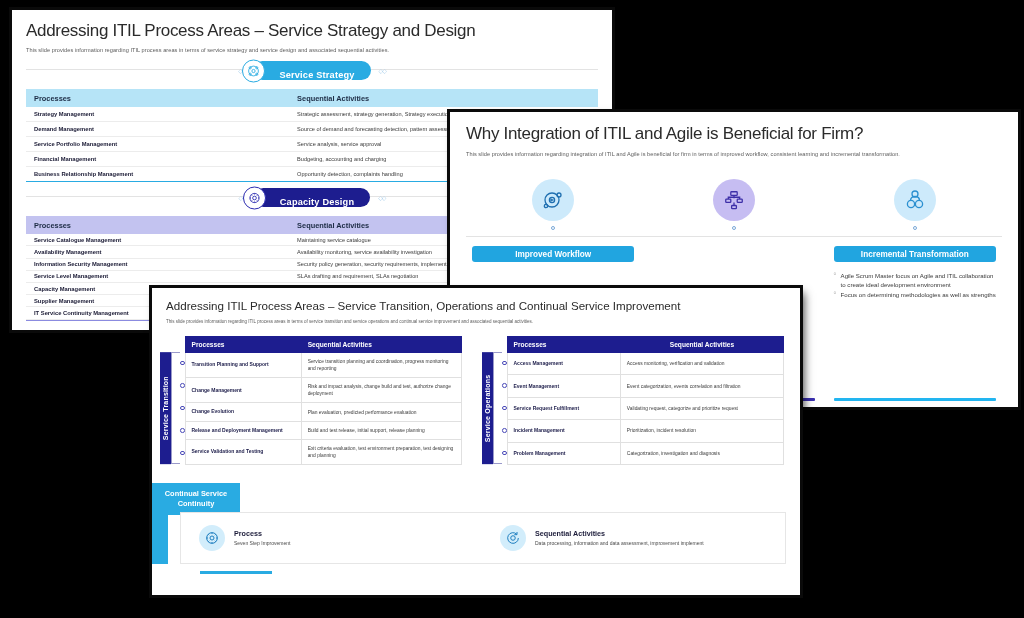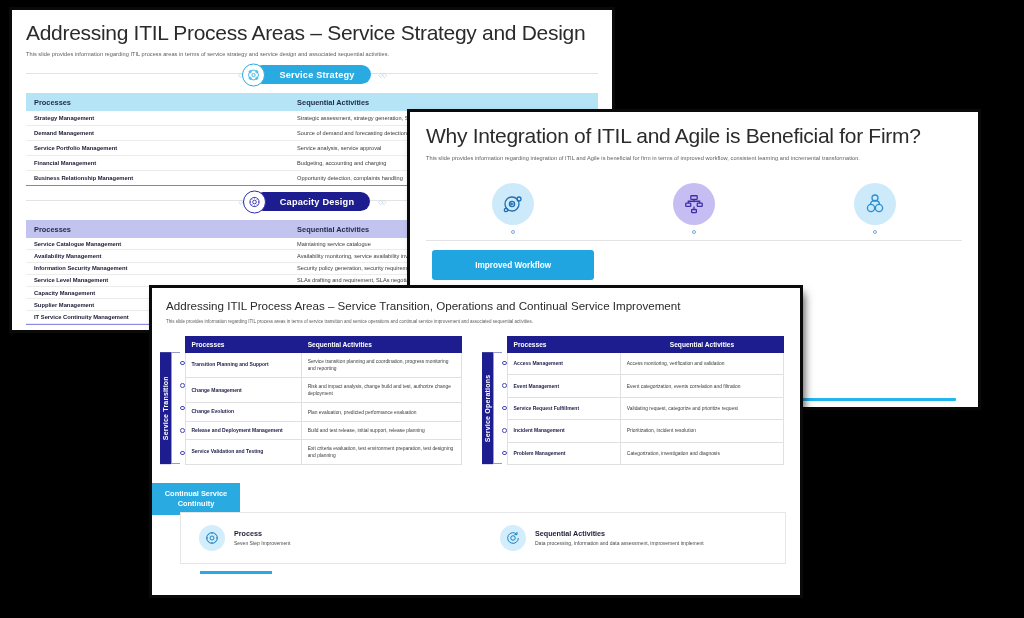--- a/index.html
+++ b/index.html
@@ -13,42 +13,42 @@
 
   .slide {
     position: absolute;
     background: #ffffff;
     overflow: hidden;
     box-shadow: 0 0 0 3px #0a0a0a, 4px 5px 9px rgba(0,0,0,0.75);
   }
 
   
   #slide1 { left: 12px; top: 10px; width: 600px; height: 320px; }
-  #slide2 { left: 410px; top: 112px; width: 568px; height: 295px; }
+  #slide2 { left: 450px; top: 112px; width: 568px; height: 295px; }
   #slide3 { left: 152px; top: 288px; width: 648px; height: 307px; }
 
   .s-title {
-    font-size: 21px;
+    font-size: 17px;
     font-weight: 400;
     color: #2b2b2b;
     letter-spacing: -0.3px;
     white-space: nowrap;
   }
   .s-sub {
     font-size: 5.6px;
     color: #5c5c5c;
     letter-spacing: 0.05px;
     white-space: nowrap;
   }
   .hr-line { height: 1px; background: #e3e3e3; }
 
   
   .pill-wrap { display: flex; align-items: center; justify-content: center; position: relative; }
   .pill {
-    display: flex; align-items: center;
+    display: flex; align-items: flex-end;
     height: 19px; border-radius: 10px;
     padding: 0 16px 0 26px;
     color: #fff; font-size: 9.2px; font-weight: bold;
     letter-spacing: 0.2px;
     position: relative;
   }
   .pill.cyan { background: #29abe2; }
   .pill.navy { background: #1d1d8f; }
   .pill-icon {
     position: absolute; left: -11px; top: 50%; transform: translateY(-50%);
@@ -79,21 +79,21 @@
   .s2-cols { display: flex; justify-content: space-between; }
   .s2-col { width: 31%; display: flex; flex-direction: column; align-items: center; }
   .circ {
     width: 42px; height: 42px; border-radius: 50%;
     display: flex; align-items: center; justify-content: center;
   }
   .circ.lightblue { background: #cdeafb; }
   .circ.lav { background: #c6bdf2; }
   .conn-dot { width: 4px; height: 4px; border-radius: 50%; border: 1px solid #7aa8d8; margin-top: 5px; }
   .cap-btn {
-    width: 100%; height: 30px; border-radius: 3px;
+    width: 100%; height: 16px; border-radius: 3px;
     display: flex; align-items: center; justify-content: center;
     color: #fff; font-size: 8.2px; font-weight: bold;
   }
   .cap-btn.cyan { background: #21a5e0; }
   .cap-btn.navy { background: #18187f; }
   ul.bul { list-style: none; margin-top: 9px; }
   ul.bul li {
     font-size: 6.1px; color: #3a3a3a; line-height: 1.5;
     padding-left: 7px; position: relative; margin-bottom: 1px;
   }
@@ -329,20 +329,27 @@
       </div>
     </div>
 
     <div class="hr-line" style="margin:6px 16px 0 16px;"></div>
 
     <div style="padding:0 22px;margin-top:9px;" class="s2-cols">
       <div class="s2-col">
         <div class="cap-btn cyan">Improved Workflow</div>
         <ul class="bul" style="width:100%"></ul>
       </div>
+      <div class="s2-col">
+        <div class="cap-btn cyan">Incremental Transformation</div>
+        <ul class="bul" style="width:100%">
+          <li>Agile Scrum Master focus on Agile and ITIL collaboration to create ideal development environment</li>
+          <li>Focus on determining methodologies as well as strengths</li>
+        </ul>
+      </div>
     </div>
 
     <div style="position:absolute;left:22px;right:22px;bottom:6px;display:flex;justify-content:space-between;">
       <div style="width:31%"></div>
       <div style="width:31%">
           <div class="accent-bar navy"></div>
         </div>
       <div style="width:31%">
           <div class="accent-bar cyan"></div>
         </div>
@@ -437,21 +444,21 @@
                 <td class="p1">Problem Management</td>
                 <td>Categorization, investigation and diagnosis</td>
               </tr>
           </tbody>
         </table>
       </div>
     </div>
 
     <div style="margin-top:18px;position:relative;">
       <div class="csi-tab">Continual Service Continuity</div>
-      <div style="display:flex;margin-top:-3px;align-items:center;">
+      <div style="display:flex;margin-top:-3px;">
         <div class="csi-strip"></div>
         <div class="csi-panel" style="flex:1;margin-left:12px;margin-right:14px;">
           <div class="csi-left">
             <div class="csi-circ">
               <svg width="16" height="16" viewBox="0 0 24 24" fill="none" stroke="#1f7fc0" stroke-width="1.5">
                 <circle cx="12" cy="12" r="8"></circle>
                   <circle cx="12" cy="12" r="3"></circle>
                 <path d="M12 4v2M12 18v2M4 12h2M18 12h2M6.4 6.4l1.4 1.4M16.2 16.2l1.4 1.4M17.6 6.4l-1.4 1.4M7.8 16.2l-1.4 1.4"></path>
               </svg>
             </div>

